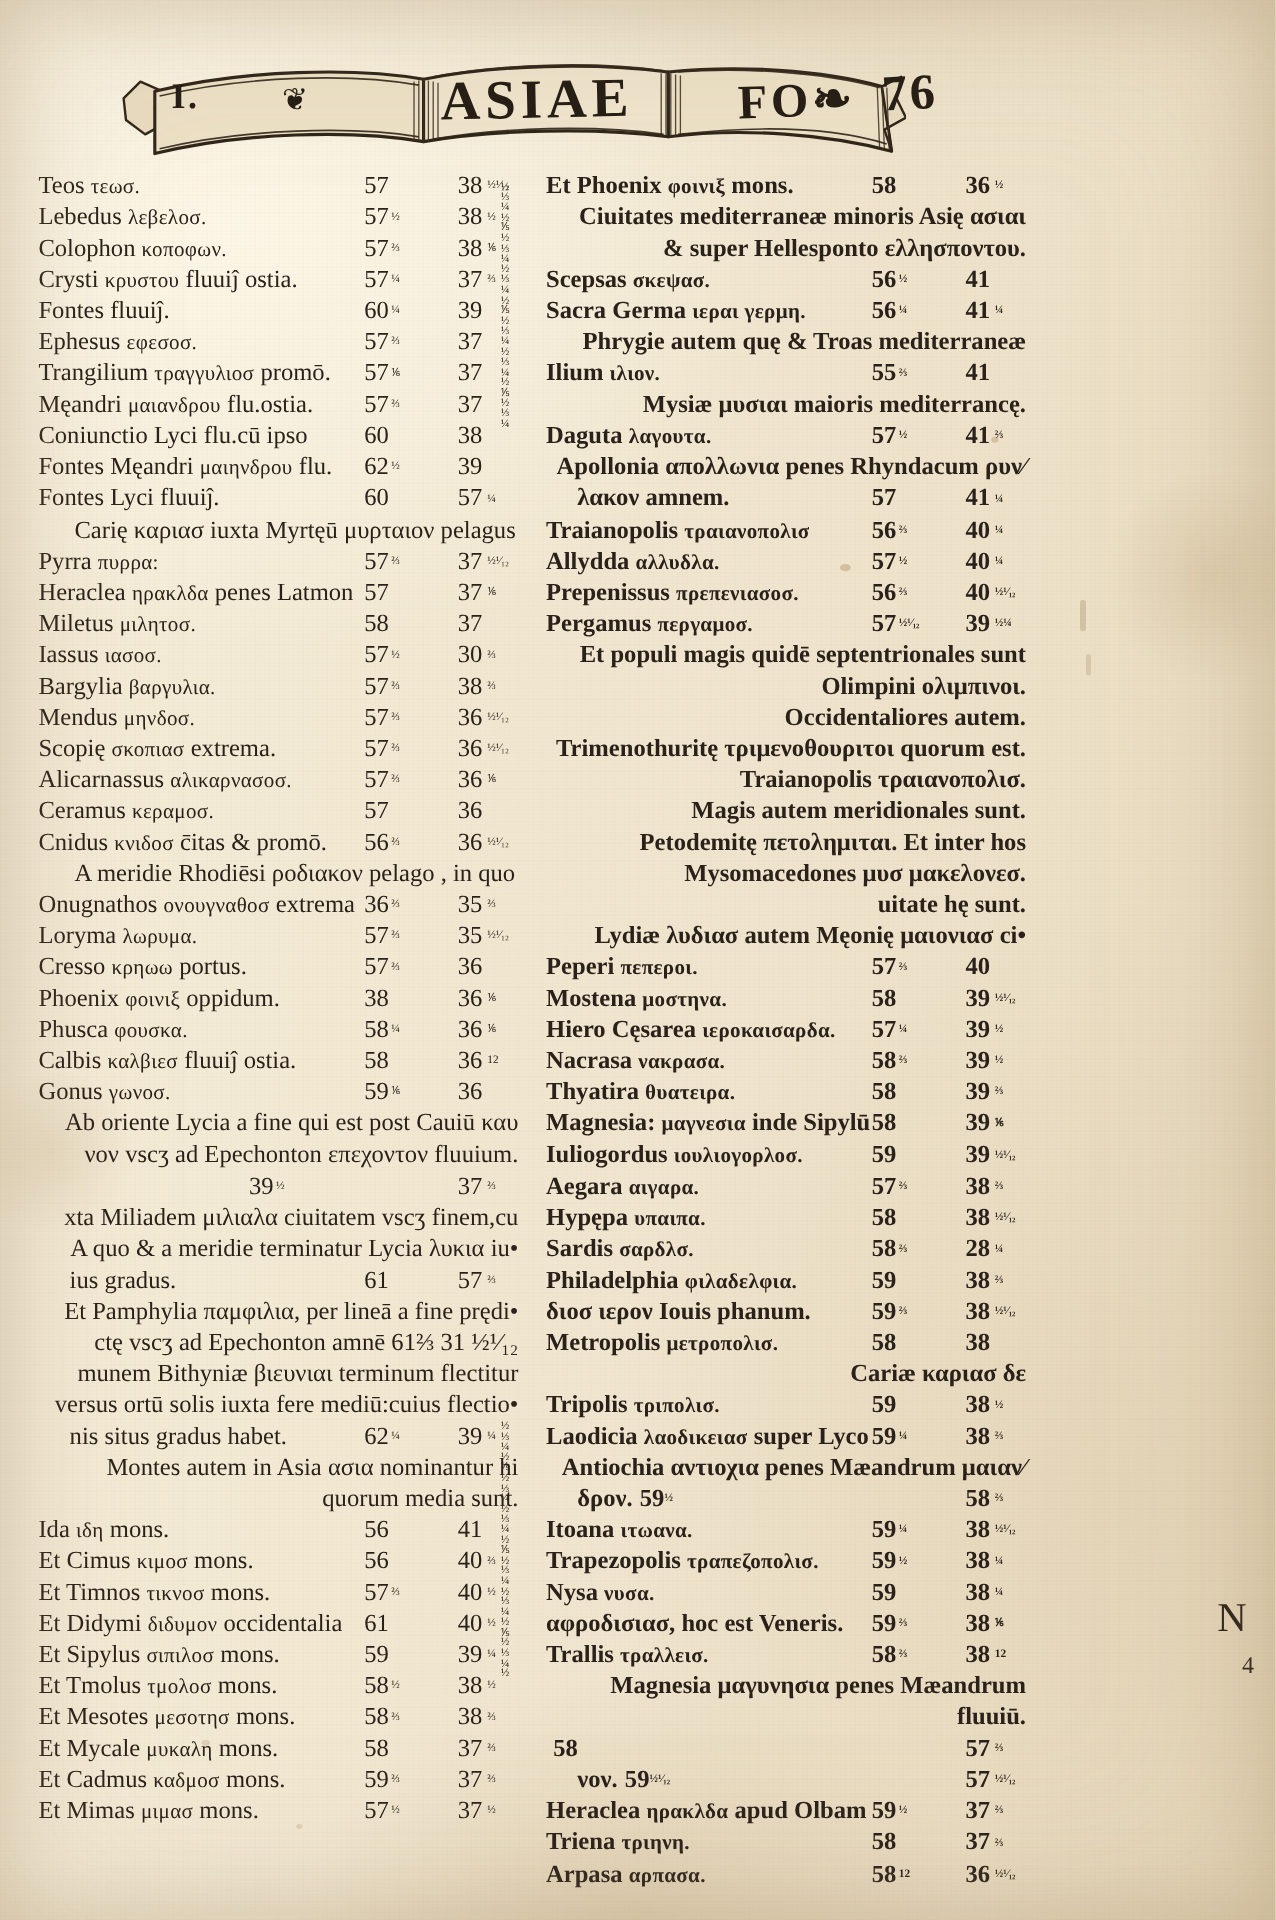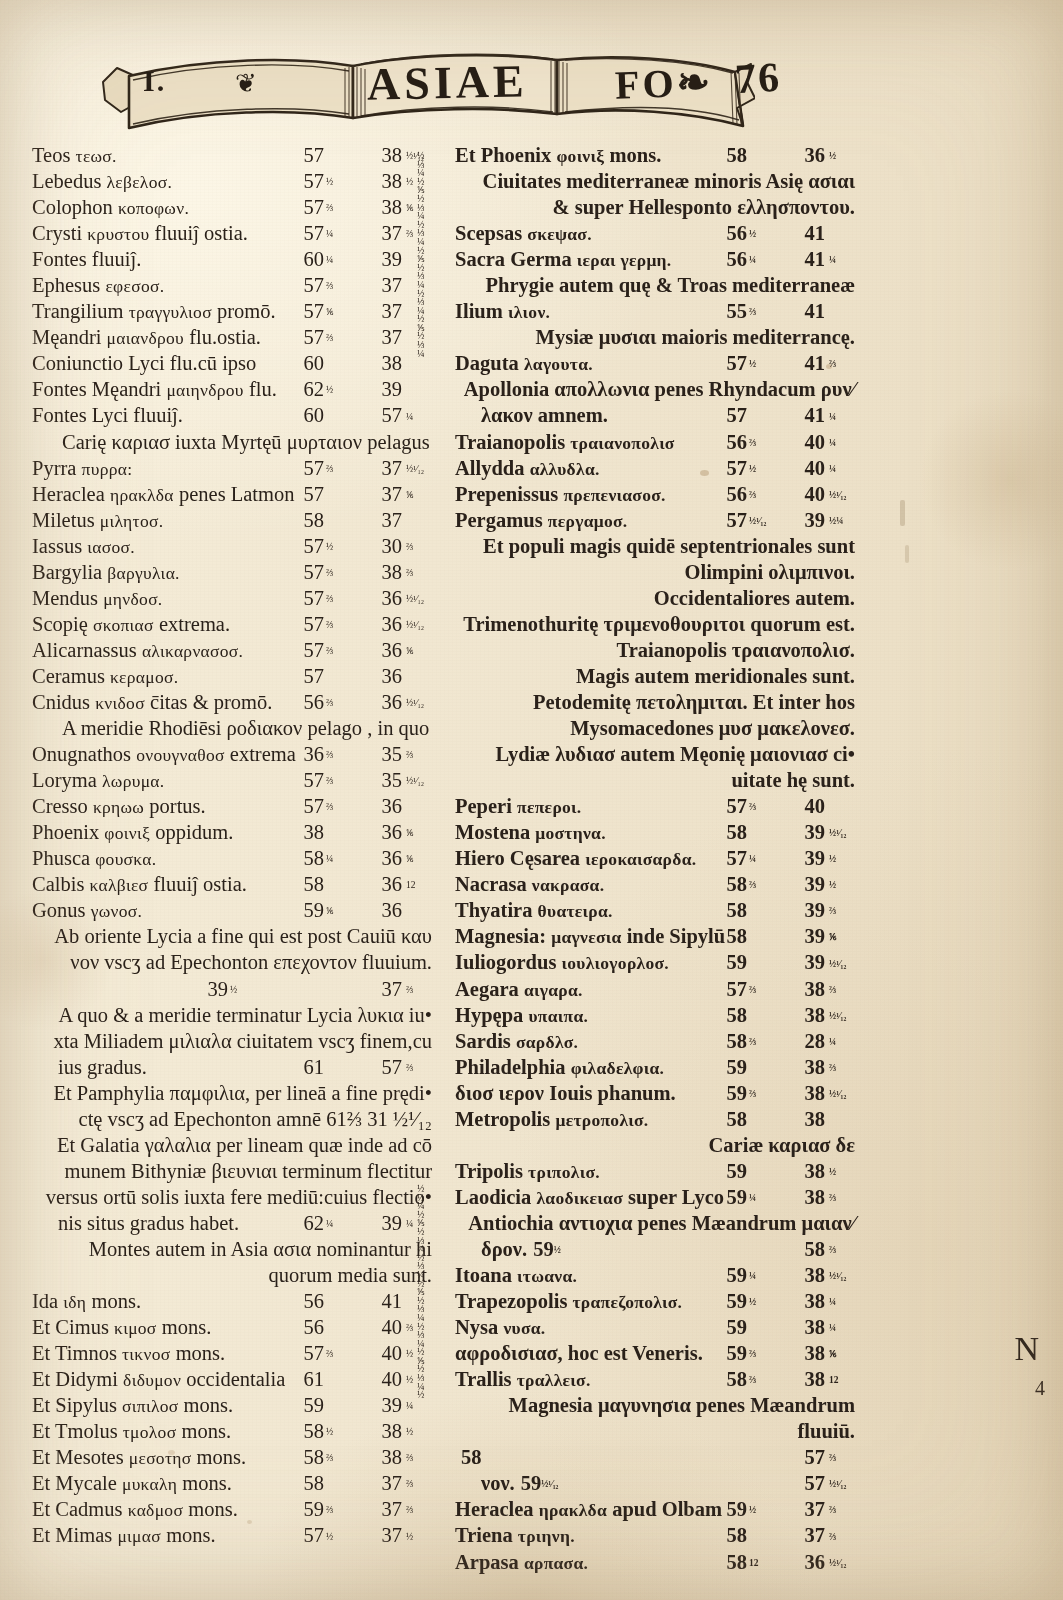--- a/index.html
+++ b/index.html
@@ -207,26 +207,25 @@
       <div class="row"><span class="nm">Calbis</span> <span class="gk">καλβιεσ</span> <span class="lat-after">fluuiĵ ostia.</span><span class="c1">58</span><span class="f1"></span><span class="c2">36</span><span class="f2"><span class="fr">12</span></span></div>
       <div class="row"><span class="nm">Gonus</span> <span class="gk">γωνοσ.</span><span class="c1">59</span><span class="f1"><span class="fr">⅙</span></span><span class="c2">36</span><span class="f2"></span></div>
       <div class="row prose-row"><span class="prose" style="margin-left:0px">Ab oriente Lycia a fine qui est post Cauiū καυ</span></div>
       <div class="row prose-row"><span class="prose" style="margin-left:26px">νον vscʒ ad Epechonton επεχοντον fluuium.</span></div>
       <div class="row">
         <span class="c1" style="left:150px">39</span>
         <span class="f1" style="left:198px"><span class="fr">½</span></span>
         <span class="c2">37</span>
         <span class="f2"><span class="fr">⅔</span></span>
       </div>
+      <div class="row prose-row"><span class="prose" style="margin-left:0px">xta Miliadem μιλιαλα ciuitatem vscʒ finem,cu</span></div>
       <div class="row prose-row"><span class="prose" style="margin-left:0px">A quo &amp; a meridie terminatur Lycia  λυκια iu•</span></div>
-      <div class="row prose-row"><span class="prose" style="margin-left:0px">xta Miliadem μιλιαλα ciuitatem vscʒ finem,cu</span></div>
       <div class="row"><span class="nm" style="margin-left:26px">ius gradus.</span><span class="c1" style="left:246px">61</span><span class="f1" style="left:294px"></span><span class="c2">57</span><span class="f2"><span class="fr">⅔</span></span></div>
       <div class="row prose-row"><span class="prose" style="margin-left:0px">Et Pamphylia παμφιλια, per lineā a fine prędi•</span></div>
       <div class="row prose-row"><span class="prose" style="margin-left:0px">ctę vscʒ ad Epechonton amnē 61⅔        31   ½¹⁄₁₂</span></div>
-      <div class="row prose-row"><span class="prose" style="margin-left:0px">Et Galatia γαλαλια per lineam quæ inde ad cō</span></div>
       <div class="row prose-row"><span class="prose" style="margin-left:0px">munem Bithyniæ βιευνιαι terminum flectitur</span></div>
       <div class="row prose-row"><span class="prose" style="margin-left:0px">versus ortū solis iuxta fere mediū:cuius flectio•</span></div>
       <div class="row"><span class="nm" style="margin-left:26px">nis situs gradus habet.</span><span class="c1" style="left:246px">62</span><span class="f1" style="left:294px"><span class="fr">¼</span></span><span class="c2">39</span><span class="f2"><span class="fr">¼</span></span></div>
       <div class="row prose-row"><span class="prose" style="margin-left:26px">Montes autem in Asia ασια nominantur hi</span></div>
       <div class="row prose-row"><span class="prose" style="margin-left:26px">quorum media sunt.</span></div>
       <div class="row"><span class="nm">Ida</span> <span class="gk">ιδη</span> <span class="lat-after">mons.</span><span class="c1">56</span><span class="f1"></span><span class="c2">41</span><span class="f2"></span></div>
       <div class="row"><span class="nm">Et Cimus</span> <span class="gk">κιμοσ</span> <span class="lat-after">mons.</span><span class="c1">56</span><span class="f1"></span><span class="c2">40</span><span class="f2"><span class="fr">⅔</span></span></div>
       <div class="row"><span class="nm">Et Timnos</span> <span class="gk">τικνοσ</span> <span class="lat-after">mons.</span><span class="c1">57</span><span class="f1"><span class="fr">⅔</span></span><span class="c2">40</span><span class="f2"><span class="fr">½</span></span></div>
       <div class="row"><span class="nm">Et Didymi</span> <span class="gk">διδυμον</span> <span class="lat-after">occidentalia</span><span class="c1">61</span><span class="f1"></span><span class="c2">40</span><span class="f2"><span class="fr">½</span></span></div>
       <div class="row"><span class="nm">Et Sipylus</span> <span class="gk">σιπιλοσ</span> <span class="lat-after">mons.</span><span class="c1">59</span><span class="f1"></span><span class="c2">39</span><span class="f2"><span class="fr">¼</span></span></div>
@@ -253,22 +252,22 @@
       <div class="row"><span class="nm">Prepenissus</span> <span class="gk">πρεπενιασοσ.</span><span class="c1">56</span><span class="f1"><span class="fr">⅔</span></span><span class="c2">40</span><span class="f2"><span class="fr">½¹⁄₁₂</span></span></div>
       <div class="row"><span class="nm">Pergamus</span> <span class="gk">περγαμοσ.</span><span class="c1">57</span><span class="f1"><span class="fr">½¹⁄₁₂</span></span><span class="c2">39</span><span class="f2"><span class="fr">½¼</span></span></div>
       <div class="row prose-row"><span class="prose" style="margin-left:26px">Et populi magis quidē septentrionales sunt</span></div>
       <div class="row prose-row"><span class="prose" style="margin-left:0px">Olimpini ολιμπινοι.</span></div>
       <div class="row prose-row"><span class="prose" style="margin-left:52px">Occidentaliores autem.</span></div>
       <div class="row prose-row"><span class="prose" style="margin-left:0px">Trimenothuritę τριμενοθουριτοι quorum est.</span></div>
       <div class="row prose-row"><span class="prose" style="margin-left:0px">Traianopolis τραιανοπολισ.</span></div>
       <div class="row prose-row"><span class="prose" style="margin-left:52px">Magis autem meridionales sunt.</span></div>
       <div class="row prose-row"><span class="prose" style="margin-left:0px">Petodemitę πετολημιται.        Et inter hos</span></div>
       <div class="row prose-row"><span class="prose" style="margin-left:0px">Mysomacedones μυσ μακελονεσ.</span></div>
+      <div class="row prose-row"><span class="prose" style="margin-left:26px">uitate hę sunt.</span></div>
       <div class="row prose-row"><span class="prose" style="margin-left:26px">Lydiæ λυδιασ autem Męonię μαιονιασ ci•</span></div>
-      <div class="row prose-row"><span class="prose" style="margin-left:26px">uitate hę sunt.</span></div>
       <div class="row"><span class="nm">Peperi</span> <span class="gk">πεπεροι.</span><span class="c1">57</span><span class="f1"><span class="fr">⅔</span></span><span class="c2">40</span><span class="f2"></span></div>
       <div class="row"><span class="nm">Mostena</span> <span class="gk">μοστηνα.</span><span class="c1">58</span><span class="f1"></span><span class="c2">39</span><span class="f2"><span class="fr">½¹⁄₁₂</span></span></div>
       <div class="row"><span class="nm">Hiero Cęsarea</span> <span class="gk">ιεροκαισαρδα.</span><span class="c1">57</span><span class="f1"><span class="fr">¼</span></span><span class="c2">39</span><span class="f2"><span class="fr">½</span></span></div>
       <div class="row"><span class="nm">Nacrasa</span> <span class="gk">νακρασα.</span><span class="c1">58</span><span class="f1"><span class="fr">⅔</span></span><span class="c2">39</span><span class="f2"><span class="fr">½</span></span></div>
       <div class="row"><span class="nm">Thyatira</span> <span class="gk">θυατειρα.</span><span class="c1">58</span><span class="f1"></span><span class="c2">39</span><span class="f2"><span class="fr">⅔</span></span></div>
       <div class="row"><span class="nm">Magnesia:</span> <span class="gk">μαγνεσια</span> <span class="lat-after">inde Sipylū</span><span class="c1">58</span><span class="f1"></span><span class="c2">39</span><span class="f2"><span class="fr">⅙</span></span></div>
       <div class="row"><span class="nm">Iuliogordus</span> <span class="gk">ιουλιογορλοσ.</span><span class="c1">59</span><span class="f1"></span><span class="c2">39</span><span class="f2"><span class="fr">½¹⁄₁₂</span></span></div>
       <div class="row"><span class="nm">Aegara</span> <span class="gk">αιγαρα.</span><span class="c1">57</span><span class="f1"><span class="fr">⅔</span></span><span class="c2">38</span><span class="f2"><span class="fr">⅔</span></span></div>
       <div class="row"><span class="nm">Hypępa</span> <span class="gk">υπαιπα.</span><span class="c1">58</span><span class="f1"></span><span class="c2">38</span><span class="f2"><span class="fr">½¹⁄₁₂</span></span></div>
       <div class="row"><span class="nm">Sardis</span> <span class="gk">σαρδλσ.</span><span class="c1">58</span><span class="f1"><span class="fr">⅔</span></span><span class="c2">28</span><span class="f2"><span class="fr">¼</span></span></div>

